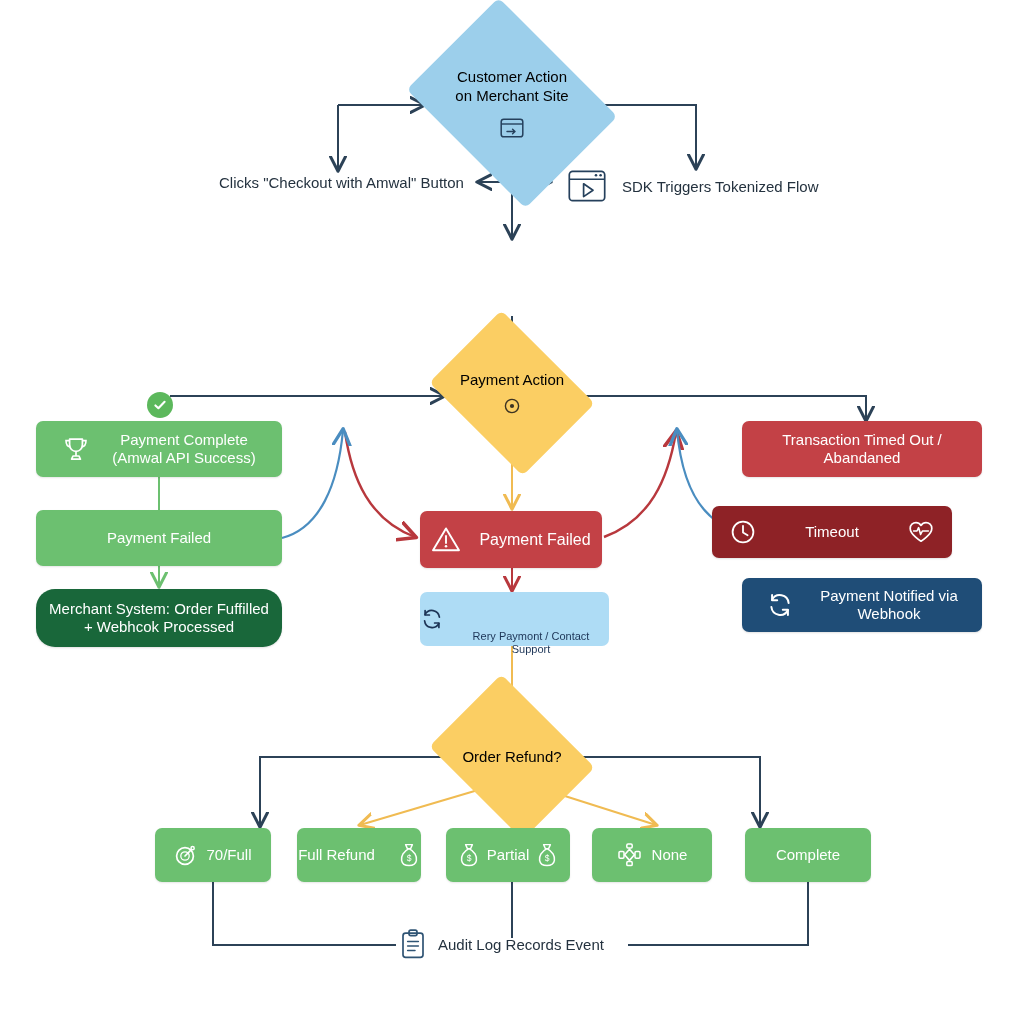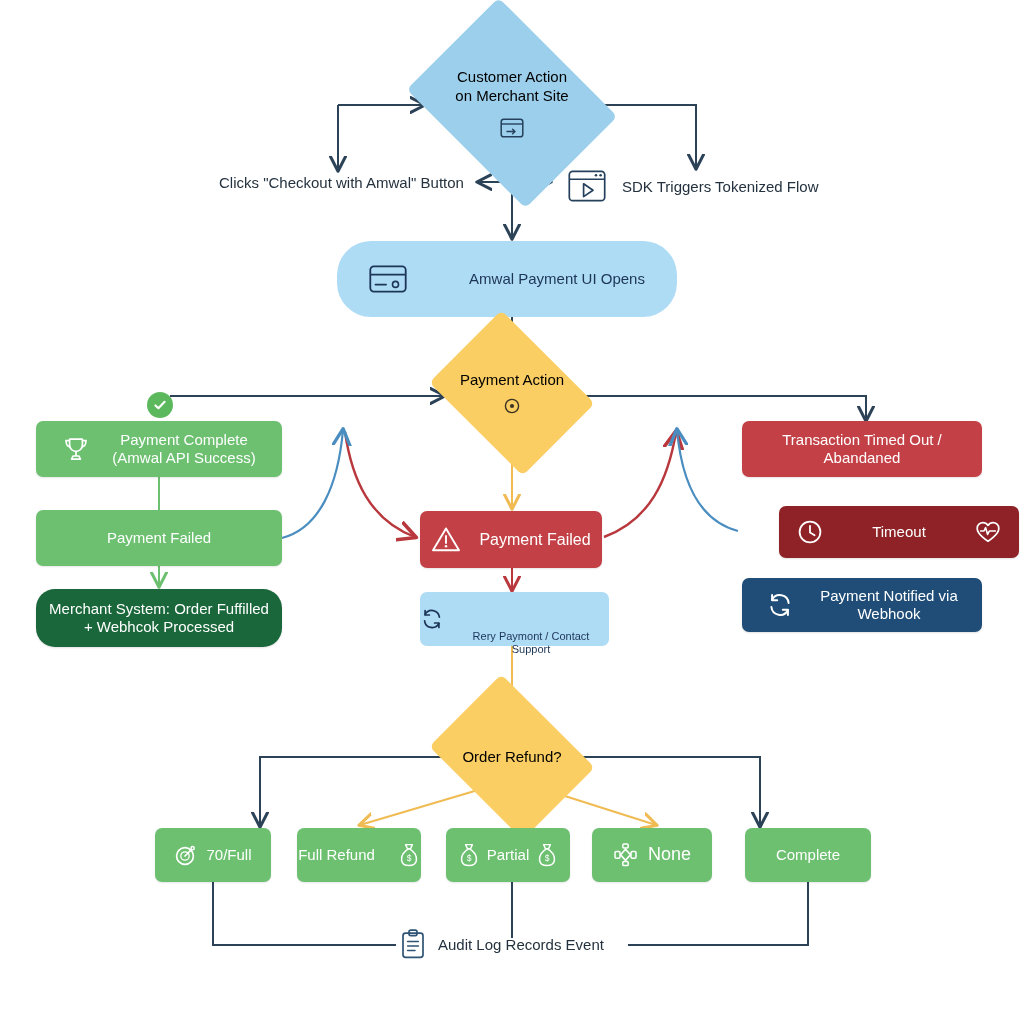--- a/index.html
+++ b/index.html
@@ -220,33 +220,20 @@
         <rect x="1.3" y="1.3" width="35.4" height="29.4" rx="3.4" fill="none" stroke="#25405c" stroke-width="1.7"></rect>
         <line x1="1.3" y1="9.2" x2="36.7" y2="9.2" stroke="#25405c" stroke-width="1.5"></line>
         <circle cx="28" cy="5.2" r="1.3" fill="#25405c"></circle>
         <circle cx="32.6" cy="5.2" r="1.3" fill="#25405c"></circle>
         <path d="M15.6 13.8 L25 20.2 L15.6 26.6 Z" fill="none" stroke="#25405c" stroke-width="1.7" stroke-linejoin="round"></path>
       </svg>
     </span>
     <span>SDK Triggers Tokenized Flow</span>
   </div>
 
-  <div class="node pill" style="left:337px; top:241px; width:340px; height:76px;">
-    <div class="row" style="gap:62px;">
-      <span class="ico">
-        <svg width="38" height="28" viewBox="0 0 38 28">
-          <rect x="1.3" y="1.3" width="35.4" height="25.4" rx="3.6" fill="none" stroke="#1d3557" stroke-width="1.8"></rect>
-          <line x1="1.3" y1="9.6" x2="36.7" y2="9.6" stroke="#1d3557" stroke-width="1.6"></line>
-          <line x1="6.5" y1="19.6" x2="17" y2="19.6" stroke="#1d3557" stroke-width="1.9" stroke-linecap="round"></line>
-          <circle cx="26.5" cy="19.4" r="3" fill="none" stroke="#1d3557" stroke-width="1.6"></circle>
-        </svg>
-      </span>
-      <span>Amwal Payment UI Opens</span>
-    </div>
-  </div>
 
   <div class="diamond yellow" style="left:446px; top:342px; width:132px; height:102px;">
     <div class="dshape"></div>
     <div class="dtext">Payment Action</div>
     <span class="ico" style="margin-top:7px">
       <svg width="18" height="18" viewBox="0 0 18 18">
         <circle cx="9" cy="9" r="6.6" fill="none" stroke="#3c3322" stroke-width="1.4"></circle>
         <circle cx="9" cy="9" r="2.1" fill="#3c3322"></circle>
       </svg>
     </span>
@@ -314,21 +301,21 @@
     </div>
   </div>
 
   <div class="node box red" style="left:742px; top:421px; width:240px; height:56px; font-size:15px;">
     <span>
       <span>Transaction Timed Out /</span><br>
       <span>Abandaned</span>
     </span>
   </div>
 
-  <div class="node box dred" style="left:779px; top:506px; width:240px; height:52px; justify-content:space-between; padding:0 18px;">
+  <div class="node box dred" style="left:712px; top:506px; width:240px; height:52px; justify-content:space-between; padding:0 18px;">
     <span class="ico">
       <svg width="26" height="26" viewBox="0 0 26 26">
         <circle cx="13" cy="13" r="10.4" fill="none" stroke="#ffffff" stroke-width="1.8"></circle>
         <path d="M13 6.8 L13 13.4 L17.6 16.2" fill="none" stroke="#ffffff" stroke-width="1.8" stroke-linecap="round" stroke-linejoin="round"></path>
       </svg>
     </span>
     <span style="font-size:15px;">Timeout</span>
     <span class="ico">
       <svg width="26" height="24" viewBox="0 0 26 24">
         <path d="M13 21.2 C13 21.2 2.2 14.6 2.2 8.4 C2.2 5 4.9 2.6 8 2.6 C10.2 2.6 11.9 3.8 13 5.4 C14.1 3.8 15.8 2.6 18 2.6 C21.1 2.6 23.8 5 23.8 8.4 C23.8 14.6 13 21.2 13 21.2 Z" fill="none" stroke="#ffffff" stroke-width="1.7" stroke-linejoin="round"></path>
@@ -408,21 +395,21 @@
     <div class="row" style="gap:10px;">
       <span class="ico">
         <svg width="25" height="24" viewBox="0 0 25 24">
           <path d="M12.5 6.2 L17.4 11.8 L12.5 17.4 L7.6 11.8 Z" fill="none" stroke="#ffffff" stroke-width="1.6" stroke-linejoin="round"></path>
           <rect x="2" y="8.4" width="5" height="6.8" rx="1.2" fill="none" stroke="#ffffff" stroke-width="1.5"></rect>
           <rect x="18" y="8.4" width="5" height="6.8" rx="1.2" fill="none" stroke="#ffffff" stroke-width="1.5"></rect>
           <rect x="9.8" y="1" width="5.4" height="4" rx="1.2" fill="none" stroke="#ffffff" stroke-width="1.5"></rect>
           <rect x="9.8" y="18.6" width="5.4" height="4" rx="1.2" fill="none" stroke="#ffffff" stroke-width="1.5"></rect>
         </svg>
       </span>
-      <span style="font-size:18px;">None</span>
+      <span style="font-size:15px;">None</span>
     </div>
   </div>
 
   <div class="node box green" style="left:745px; top:828px; width:126px; height:54px; font-size:15px;">
     <span>Complete</span>
   </div>
 
   <div class="flabel row" style="left:400px; top:944px; transform:translateY(-50%);">
     <span class="ico">
       <svg width="26" height="30" viewBox="0 0 26 30">

